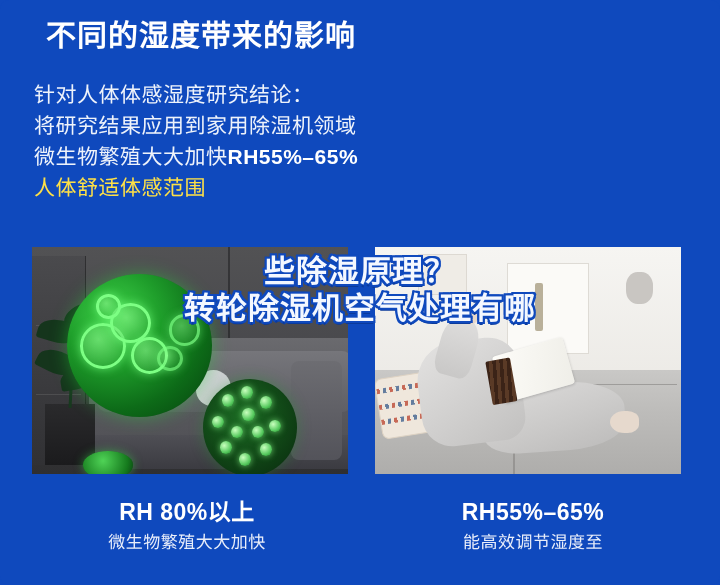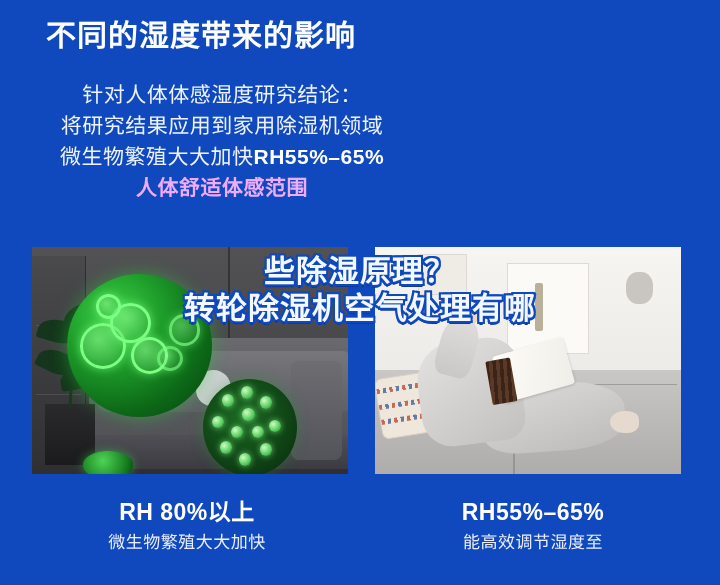--- a/index.html
+++ b/index.html
@@ -35,32 +35,31 @@
     font-weight: 700;
     color: #ffffff;
     letter-spacing: 1px;
     line-height: 1.25;
     white-space: nowrap;
   }
 
   
   .intro {
     position: absolute;
-    left: 60px;
+    left: 34px;
     top: 79px;
     line-height: 31px;
-    text-align: center;
   }
   .intro-line {
     font-size: 21px;
     color: #eef3fb;
     white-space: nowrap;
     letter-spacing: 0.5px;
   }
-  .intro-line.is-bold { font-weight: 700; color: #f0abfc; }
+  .intro-line.is-bold { font-weight: 400; color: #fde047; }
   .intro-line .em { font-weight: 700; color: #ffffff; }
 
   
   .photo-row {
     position: absolute;
     left: 0;
     top: 247px;
     width: 720px;
     height: 227px;
   }

